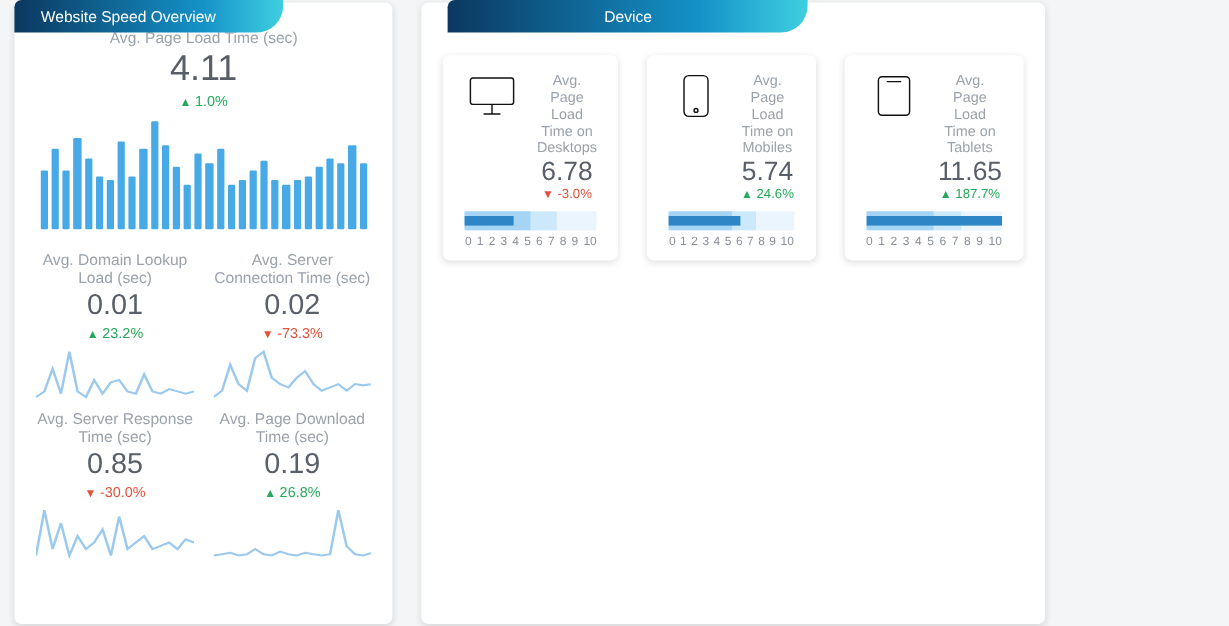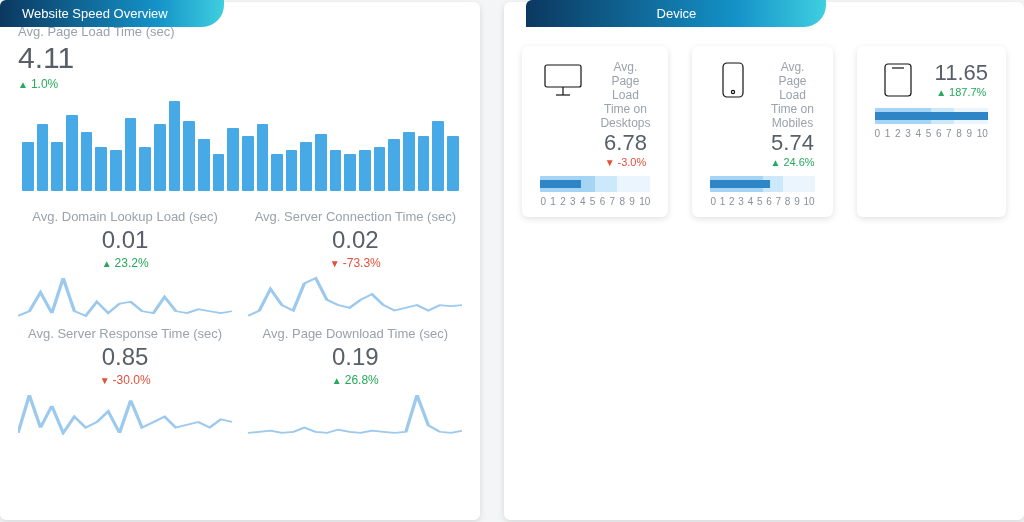--- a/index.html
+++ b/index.html
@@ -1,20 +1,20 @@
 <!DOCTYPE html>
 <html><head>
 <meta charset="utf-8">
 <style>
   html,body{margin:0;padding:0;background:#f3f5f7;font-family:"Segoe UI",Arial,sans-serif;color:#333;}
-  .wrap{display:flex;gap:24px;padding:2px 0;width:1024px;height:522px;box-sizing:border-box;}
+  .wrap{display:flex;gap:24px;padding:2px 12px;width:883px;height:522px;box-sizing:border-box;}
   .panel{flex:1;background:#fff;border-radius:6px;box-shadow:0 2px 6px rgba(0,0,0,.12);position:relative;display:flex;flex-direction:column;}
   .tab{position:absolute;top:-2px;left:0;background:linear-gradient(90deg,#0b3860 0%,#1492c8 70%,#3fcfe0 100%);color:#fff;font-size:13px;padding:6px 22px;border-top-left-radius:6px;border-bottom-right-radius:22px;min-width:180px;}
   .panel .body{padding:18px 18px 8px;flex:1;display:flex;flex-direction:column;}
-  .main-metric{text-align:left;}
+  .main-metric{text-align:center;}
   .mlabel{font-size:13px;color:#9aa2ac;margin-top:4px;}
   .mval{font-size:30px;font-weight:300;color:#585f68;margin-top:2px;}
   .mval.sm{font-size:24px;}
   .mchg{font-size:12px;margin-top:2px;}
   .up{color:#25a95b;}
   .down{color:#e2513b;}
   .arrow{font-size:10px;margin-right:3px;}
   .bars{display:flex;align-items:flex-end;gap:3px;height:90px;margin:10px 4px 8px;}
   .bars>div{flex:1;background:#47a9e6;border-radius:1px;}
   .grid2{display:grid;grid-template-columns:1fr 1fr;column-gap:16px;row-gap:4px;margin-top:6px;}
@@ -193,20 +193,21 @@
           </div>
           <div class="dcard">
             <div class="dhead">
               <div class="dicon">
                 <svg width="32" height="38" viewBox="0 0 32 38">
                   <rect x="3" y="3" width="26" height="32" rx="3"></rect>
                   <line x1="10" y1="7" x2="22" y2="7"></line>
                 </svg>
               </div>
               <div class="dtext">
+                <div class="dlabel">Avg. Page Load Time on Tablets</div>
                 <div class="dval">11.65</div>
                 <div class="dchg up"><span class="arrow">▲</span>187.7%</div>
               </div>
             </div>
             <div class="bullet">
               <div class="r1" style="width:70%"></div>
               <div class="r2" style="width:50%"></div>
               <div class="bar" style="width:100%"></div>
             </div>
             <div class="axis">

